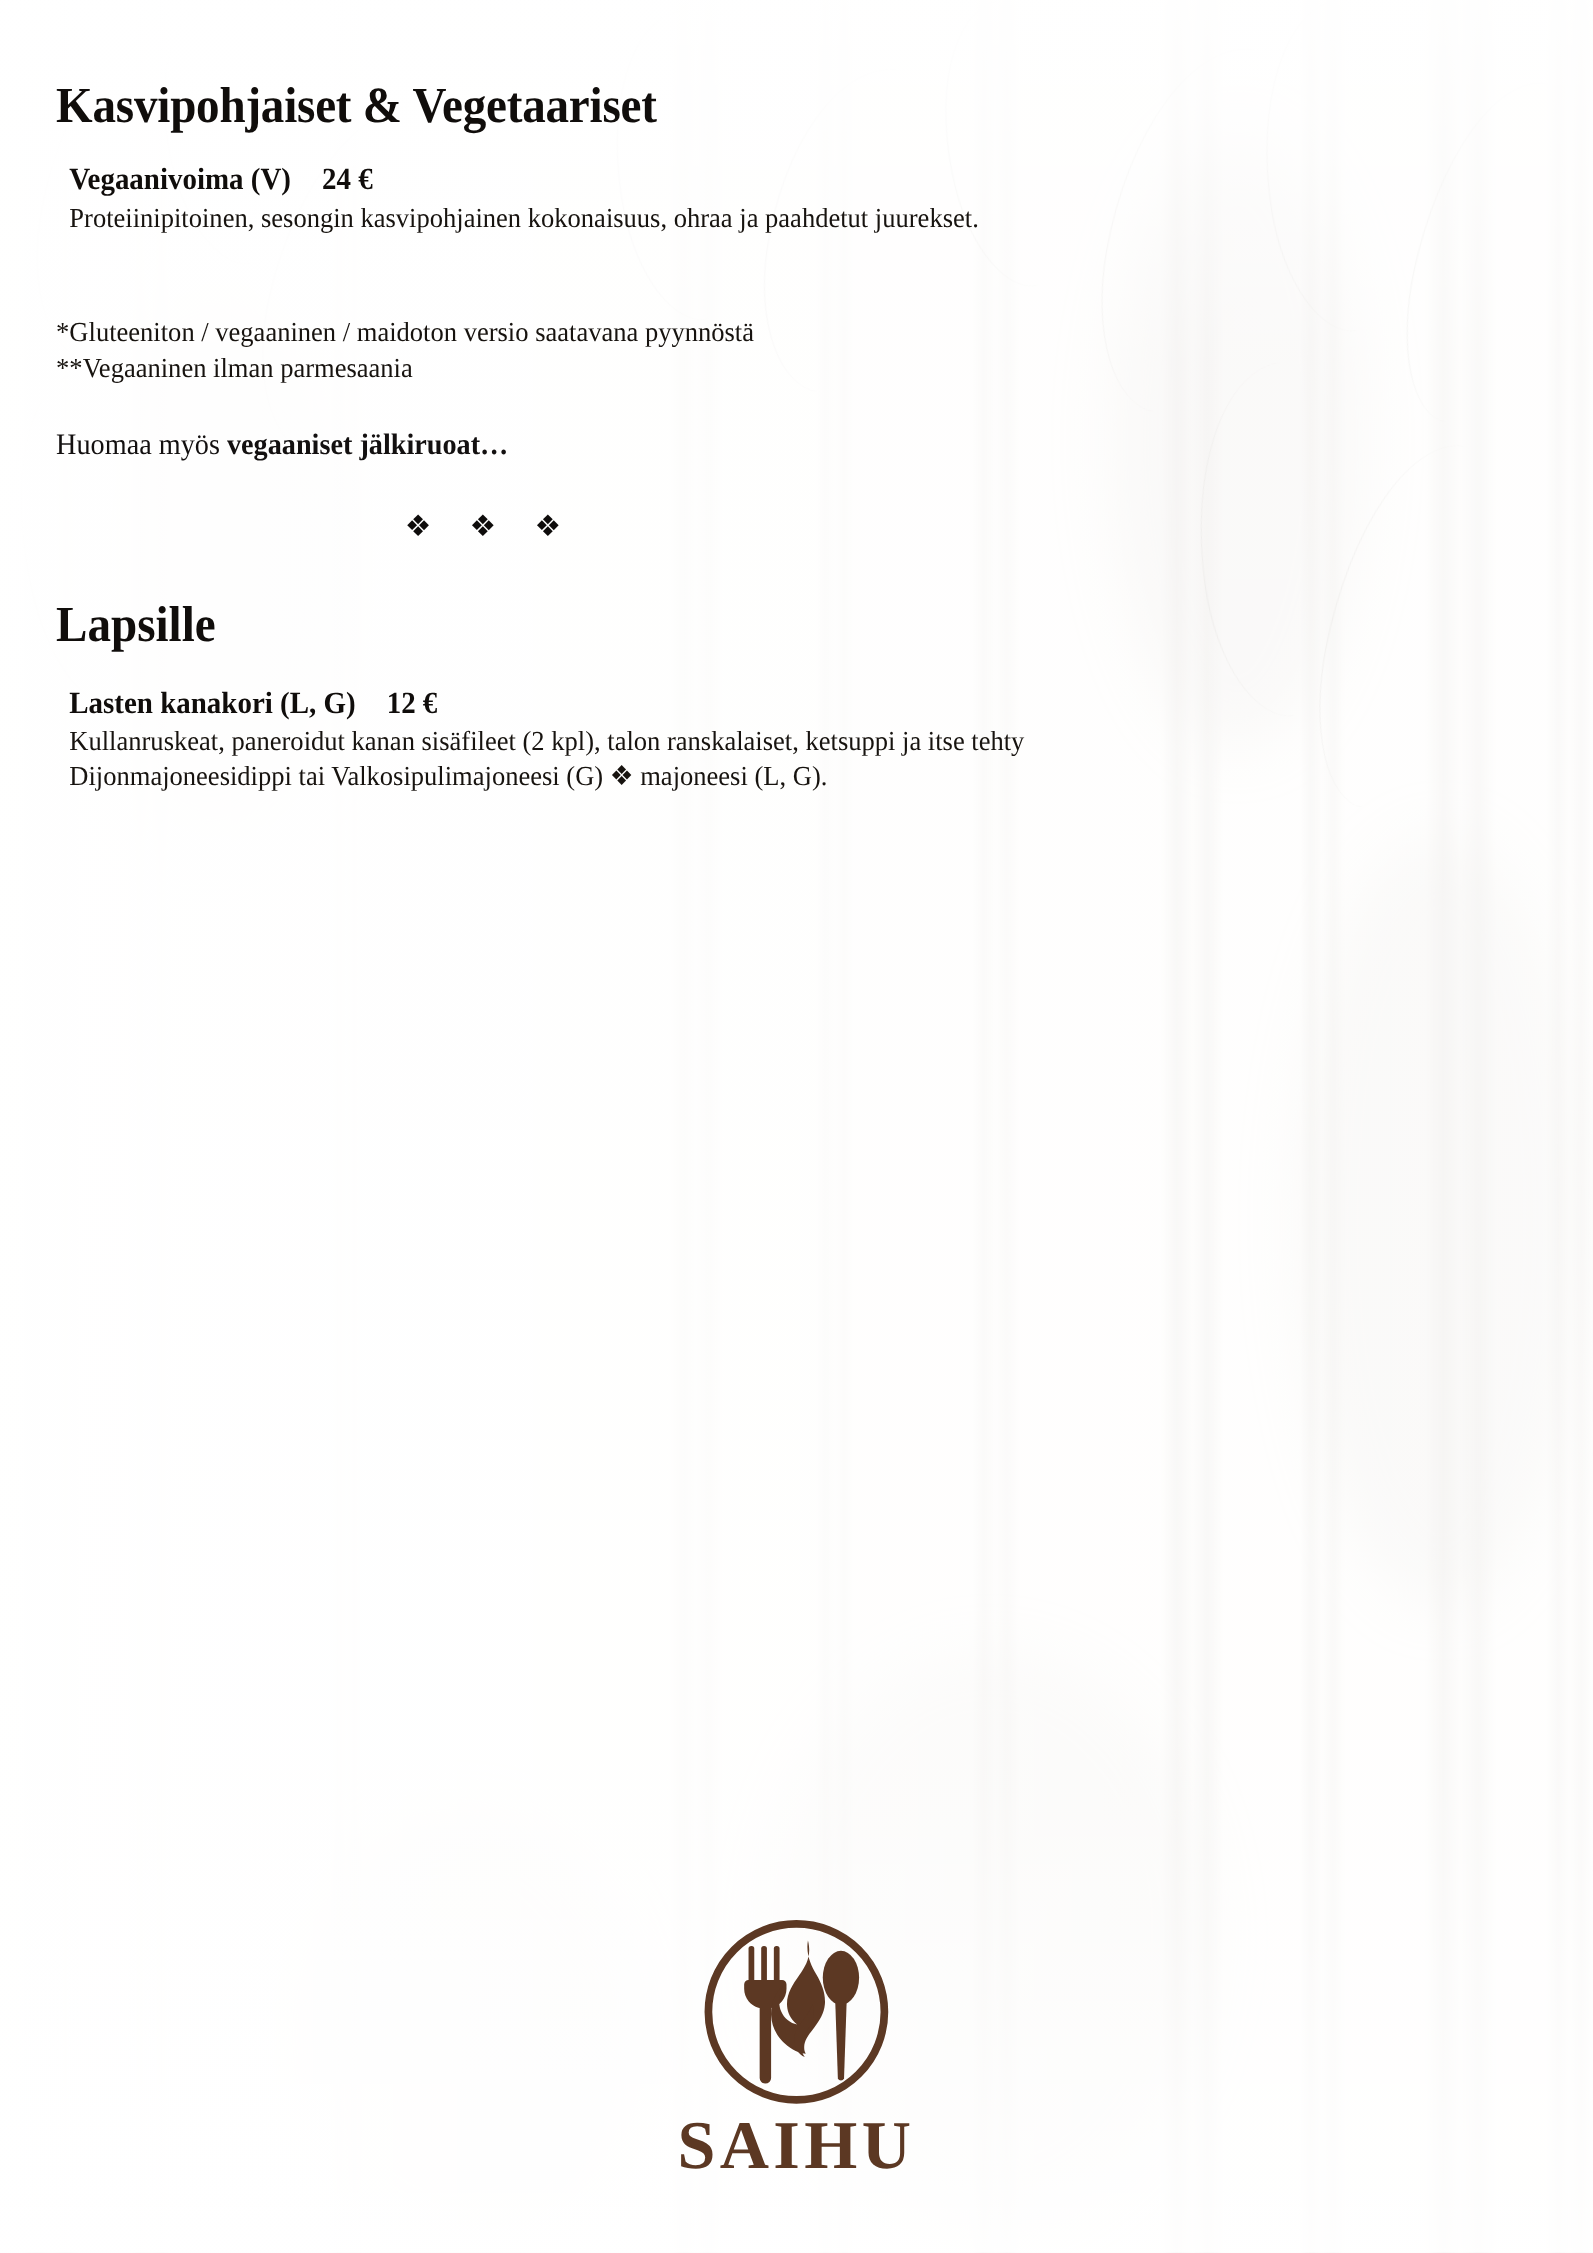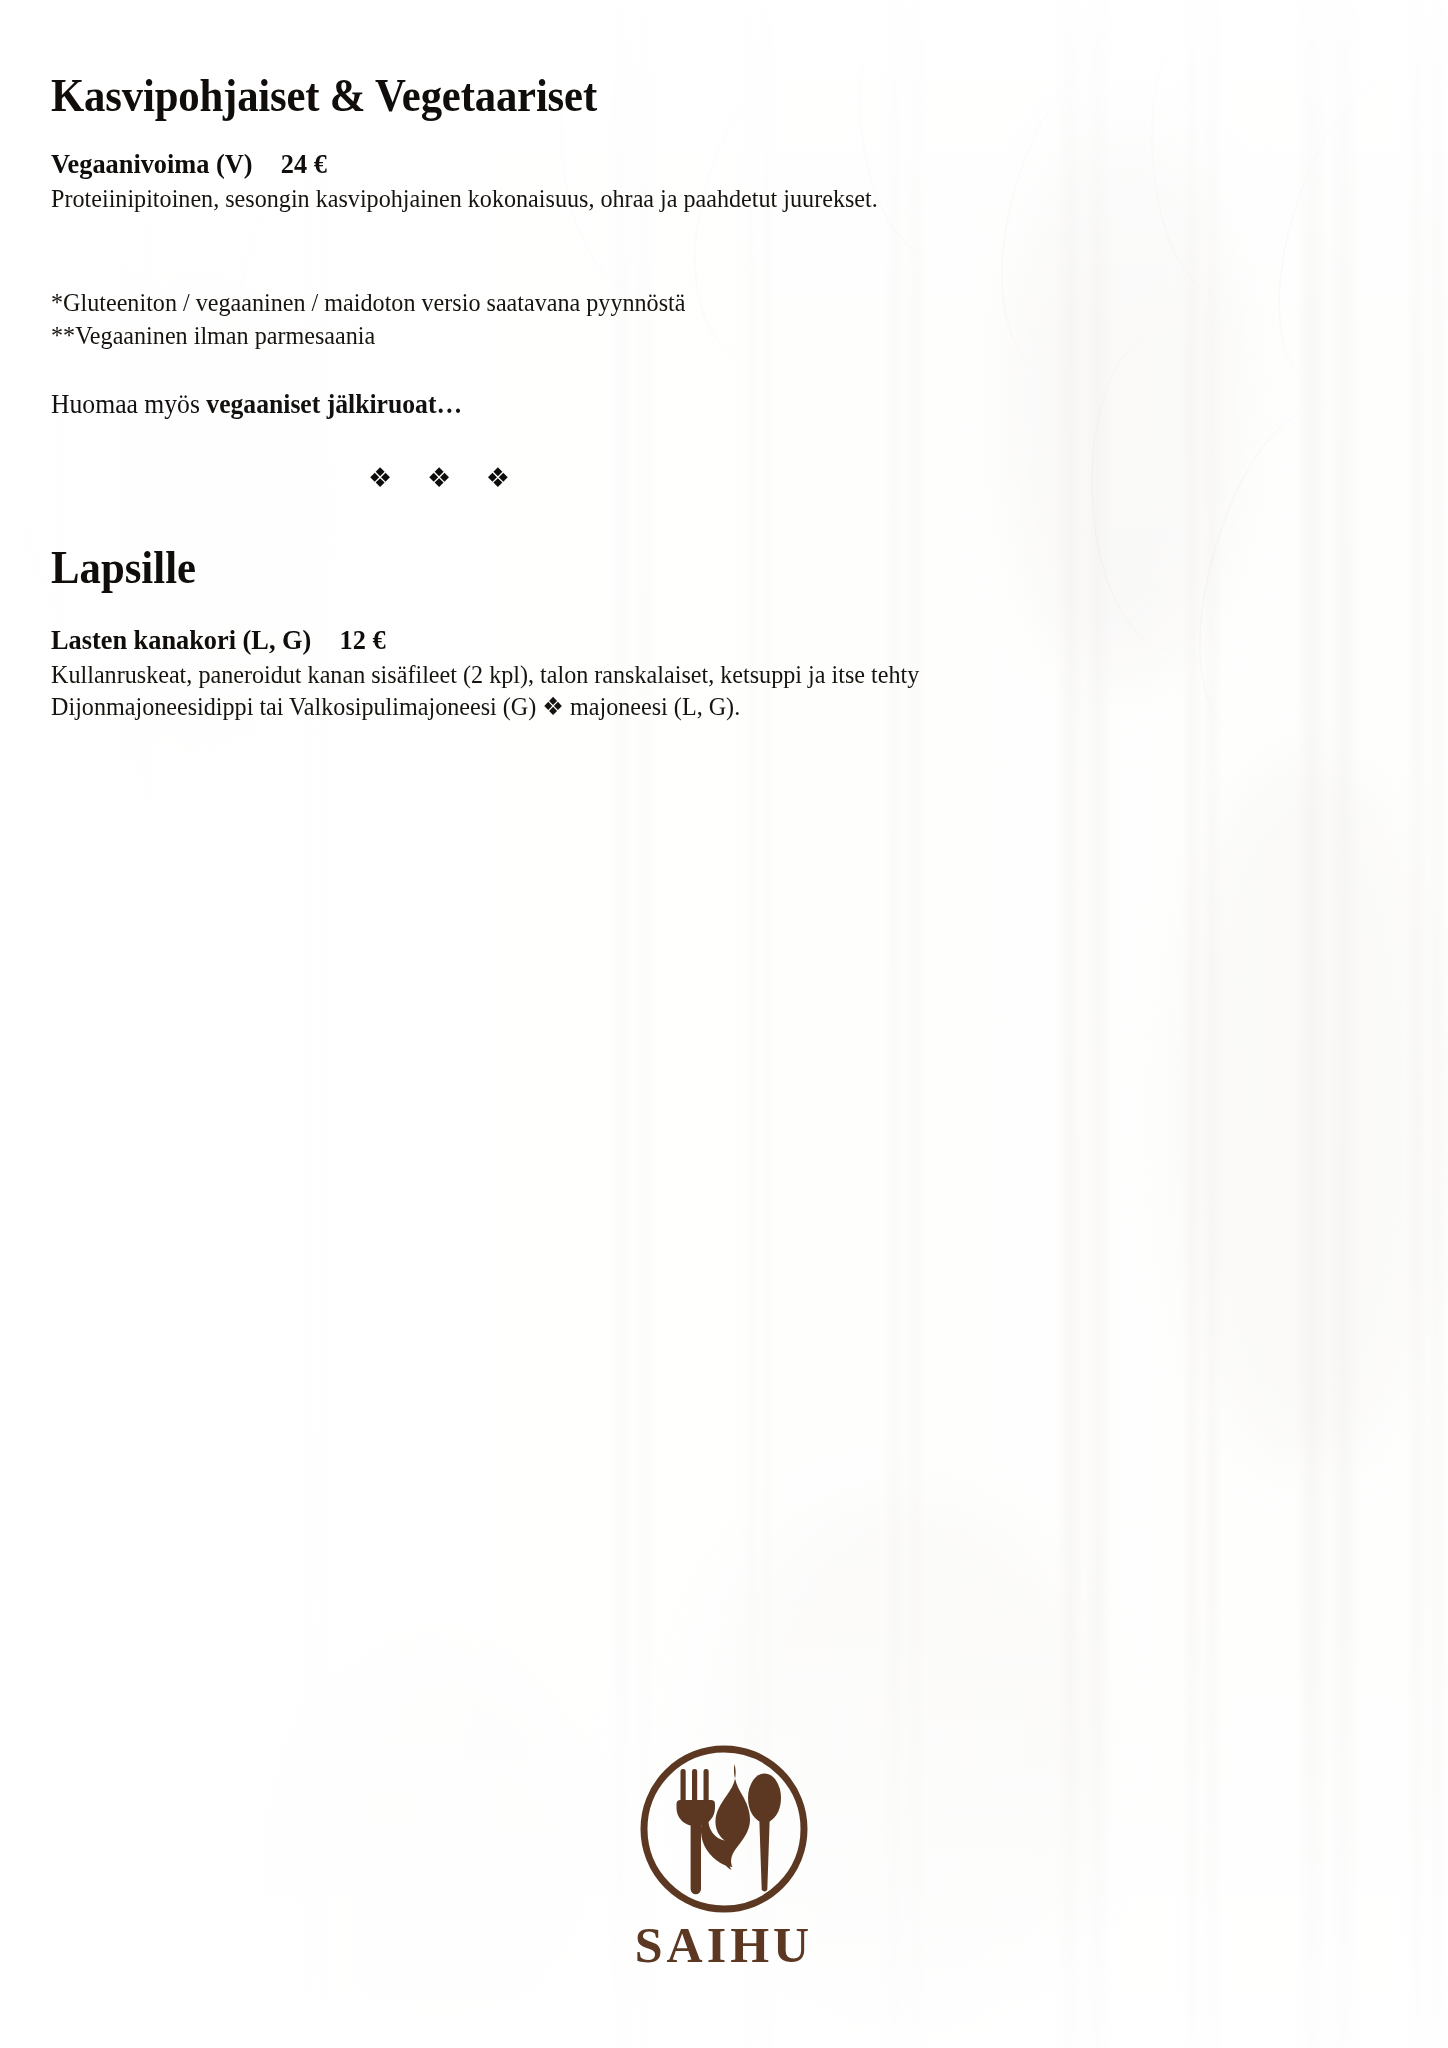--- a/index.html
+++ b/index.html
@@ -75,21 +75,21 @@
     font-weight: bold;
     font-size: 46px;
     line-height: 1.06;
     letter-spacing: -0.2px;
     margin: 0 0 26px 0;
     color: #100d0b;
     transform: scaleX(0.93);
     transform-origin: left center;
   }
 
-  .menu-item { margin: 0 0 26px 0; }
+  .menu-item { margin: 0 0 26px 12px; }
 
   .item-head {
     font-weight: bold;
     font-size: 28px;
     line-height: 1.2;
     margin: 0 0 3px 0;
     color: #100d0b;
     transform: scaleX(0.94);
     transform-origin: left center;
     white-space: nowrap;
@@ -152,21 +152,21 @@
     left: 0;
     right: 0;
     top: 1742px;
     text-align: center;
     z-index: 3;
   }
   .logo-mark { display: block; margin: 0 auto; }
   .logo-word {
     font-family: "Liberation Serif", "DejaVu Serif", serif;
     font-weight: bold;
-    font-size: 50px;
+    font-size: 62px;
     letter-spacing: 4px;
     color: #5c3823;
     margin-top: 4px;
     line-height: 1;
   }
   .logo-sub {
     font-family: "Liberation Sans", "DejaVu Sans", sans-serif;
     font-weight: bold;
     font-size: 24px;
     letter-spacing: 7.5px;

